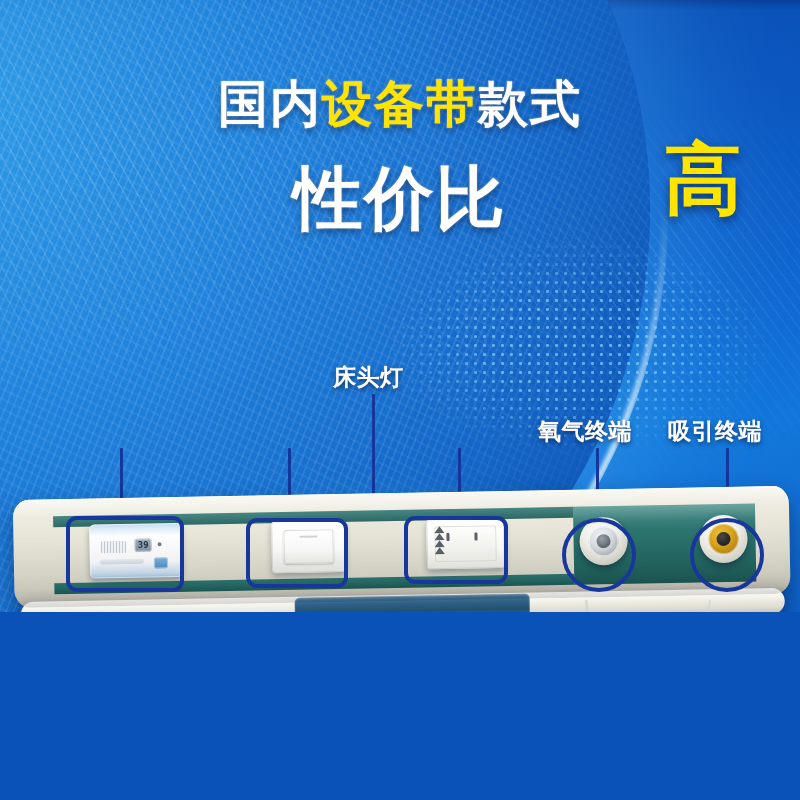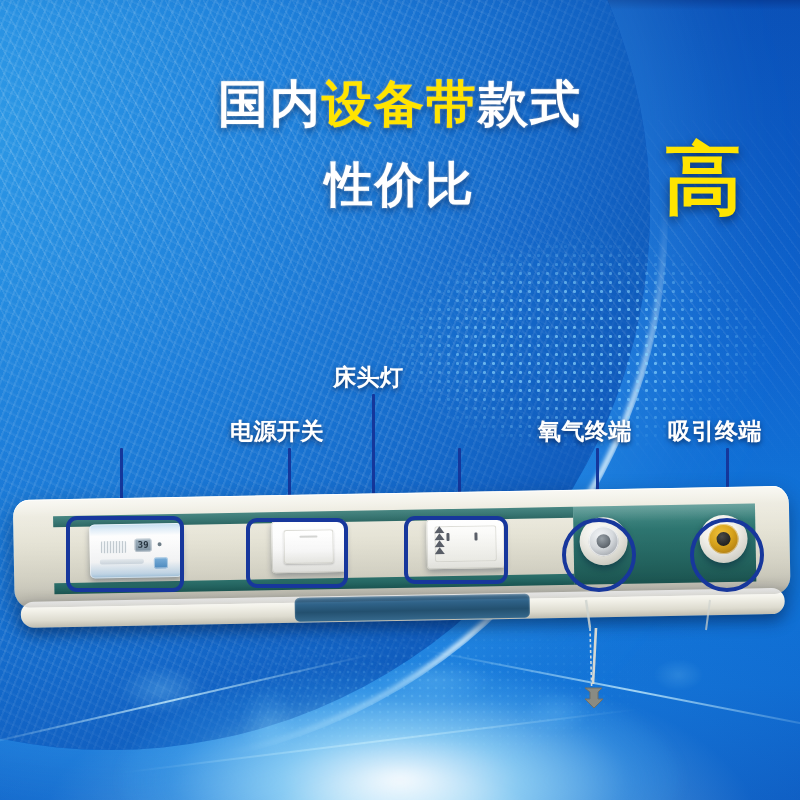--- a/index.html
+++ b/index.html
@@ -3,21 +3,21 @@
 <meta charset="utf-8">
 <title>Medical Bed Head Panel Product Banner</title>
 <style>
   html,body{margin:0;padding:0;}
   body{
     width:800px;height:800px;overflow:hidden;
     font-family:"Liberation Sans","DejaVu Sans",sans-serif;
     background:#0a52b8;
   }
   #stage{
-    position:relative;width:800px;height:800px;overflow:hidden;
+    position:relative;width:800px;height:612px;overflow:hidden;
     background:
       radial-gradient(ellipse 900px 420px at 50% 104%, rgba(255,255,255,.95) 0%, rgba(160,225,255,.55) 16%, rgba(40,150,235,.20) 40%, rgba(0,0,0,0) 66%),
       radial-gradient(ellipse 1100px 900px at 14% 28%, rgba(90,190,255,.40) 0%, rgba(30,120,220,.10) 48%, rgba(0,0,0,0) 72%),
       linear-gradient(178deg,#0a4fb5 0%,#0b57c0 22%,#0f66cf 48%,#1277da 70%,#0f6ad0 86%,#0b55bd 100%);
   }
 
   
   .bg{position:absolute;pointer-events:none;}
 
   
@@ -123,21 +123,21 @@
   
   .headline{position:absolute;left:0;right:0;top:78px;text-align:center;}
   .hl-line1{
     font-size:50px;font-weight:bold;letter-spacing:2px;line-height:1.06;
     color:#ffffff;
     text-shadow:0 3px 7px rgba(0,20,60,.55), 0 0 2px rgba(255,255,255,.8);
     white-space:nowrap;
   }
   .hl-line1 .accent{color:#ffe400;}
   .hl-line2{
-    margin-top:22px;font-size:48px;font-weight:bold;letter-spacing:2px;
+    margin-top:22px;font-size:69px;font-weight:bold;letter-spacing:2px;
     color:#ffffff;white-space:nowrap;
     text-shadow:0 3px 7px rgba(0,20,60,.55), 0 0 2px rgba(255,255,255,.8);
   }
   .hl-big{
     position:absolute;right:58px;top:140px;
     font-size:78px;font-weight:bold;color:#ffe400;line-height:1;
     text-shadow:0 4px 10px rgba(0,18,55,.6);
   }
 
   
@@ -278,21 +278,20 @@
   </div>
   <div class="hl-big">高</div>
 
   <div class="lead" style="left:120px;top:448px;height:78px;"></div>
   <div class="lead" style="left:288px;top:448px;height:76px;"></div>
   <div class="lead" style="left:372px;top:394px;height:215px;"></div>
   <div class="lead" style="left:458px;top:448px;height:74px;"></div>
   <div class="lead" style="left:596px;top:448px;height:78px;"></div>
   <div class="lead" style="left:726px;top:448px;height:76px;"></div>
 
-  <div class="callout-label" style="left:230px;top:416px;">电源开关</div>
   <div class="callout-label" style="left:333px;top:362px;">床头灯</div>
   <div class="callout-label" style="left:668px;top:416px;">吸引终端</div>
   <div class="callout-label" style="left:538px;top:416px;">氧气终端</div>
 
   <div id="panel-wrap">
 
     <div class="panel-body">
       <div class="stripe stripe-top"></div>
       <div class="stripe stripe-bot"></div>
       <div class="teal-block"></div>

